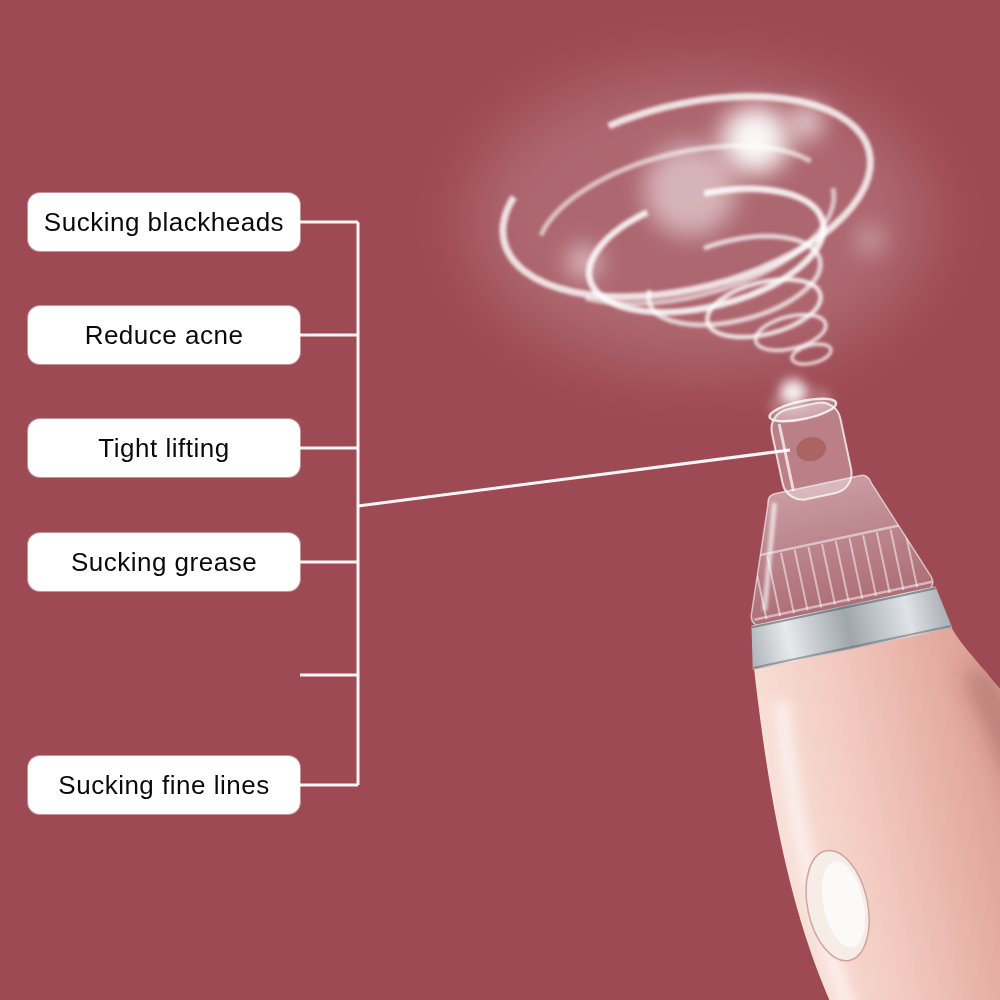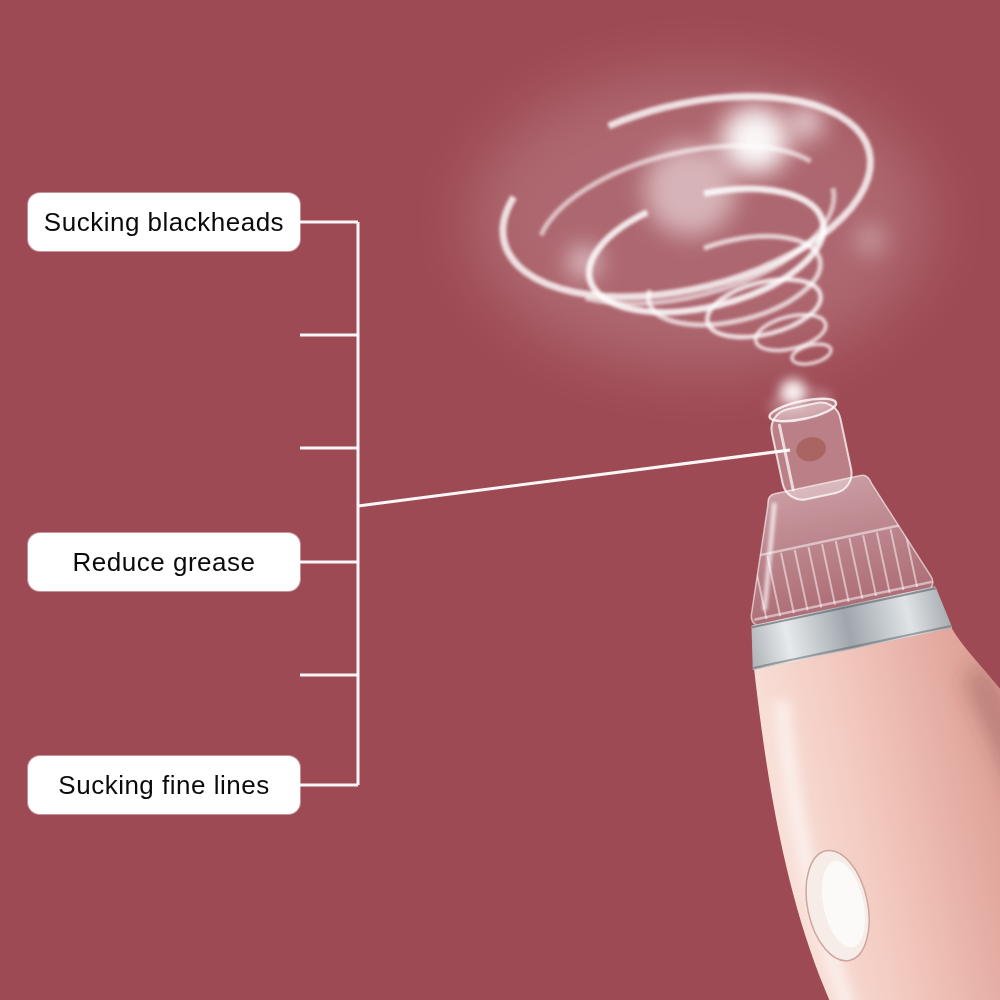--- a/index.html
+++ b/index.html
@@ -150,20 +150,26 @@
         <ellipse cx="744" cy="902" rx="20" ry="44" fill="rgba(255,255,255,0.7)"></ellipse>
       </g>
     </g>
 
     <ellipse cx="800" cy="402" rx="28" ry="8" transform="rotate(-10 800 402)" fill="none" stroke="#ffffff" stroke-width="3" opacity="0.75" filter="url(#blurMed)"></ellipse>
   </svg>
 
   <div class="feature-label" style="top:193px">
     <span>Sucking blackheads</span>
   </div>
+  <div class="feature-label" style="top:306px">
+    <span>Reduce acne</span>
+  </div>
+  <div class="feature-label" style="top:419px">
+    <span>Tight lifting</span>
+  </div>
   <div class="feature-label" style="top:533px">
-    <span>Reduce grease</span>
+    <span>Sucking grease</span>
   </div>
   <div class="feature-label" style="top:756px">
     <span>Sucking fine lines</span>
   </div>
 
 </div>
 
 </body></html>

